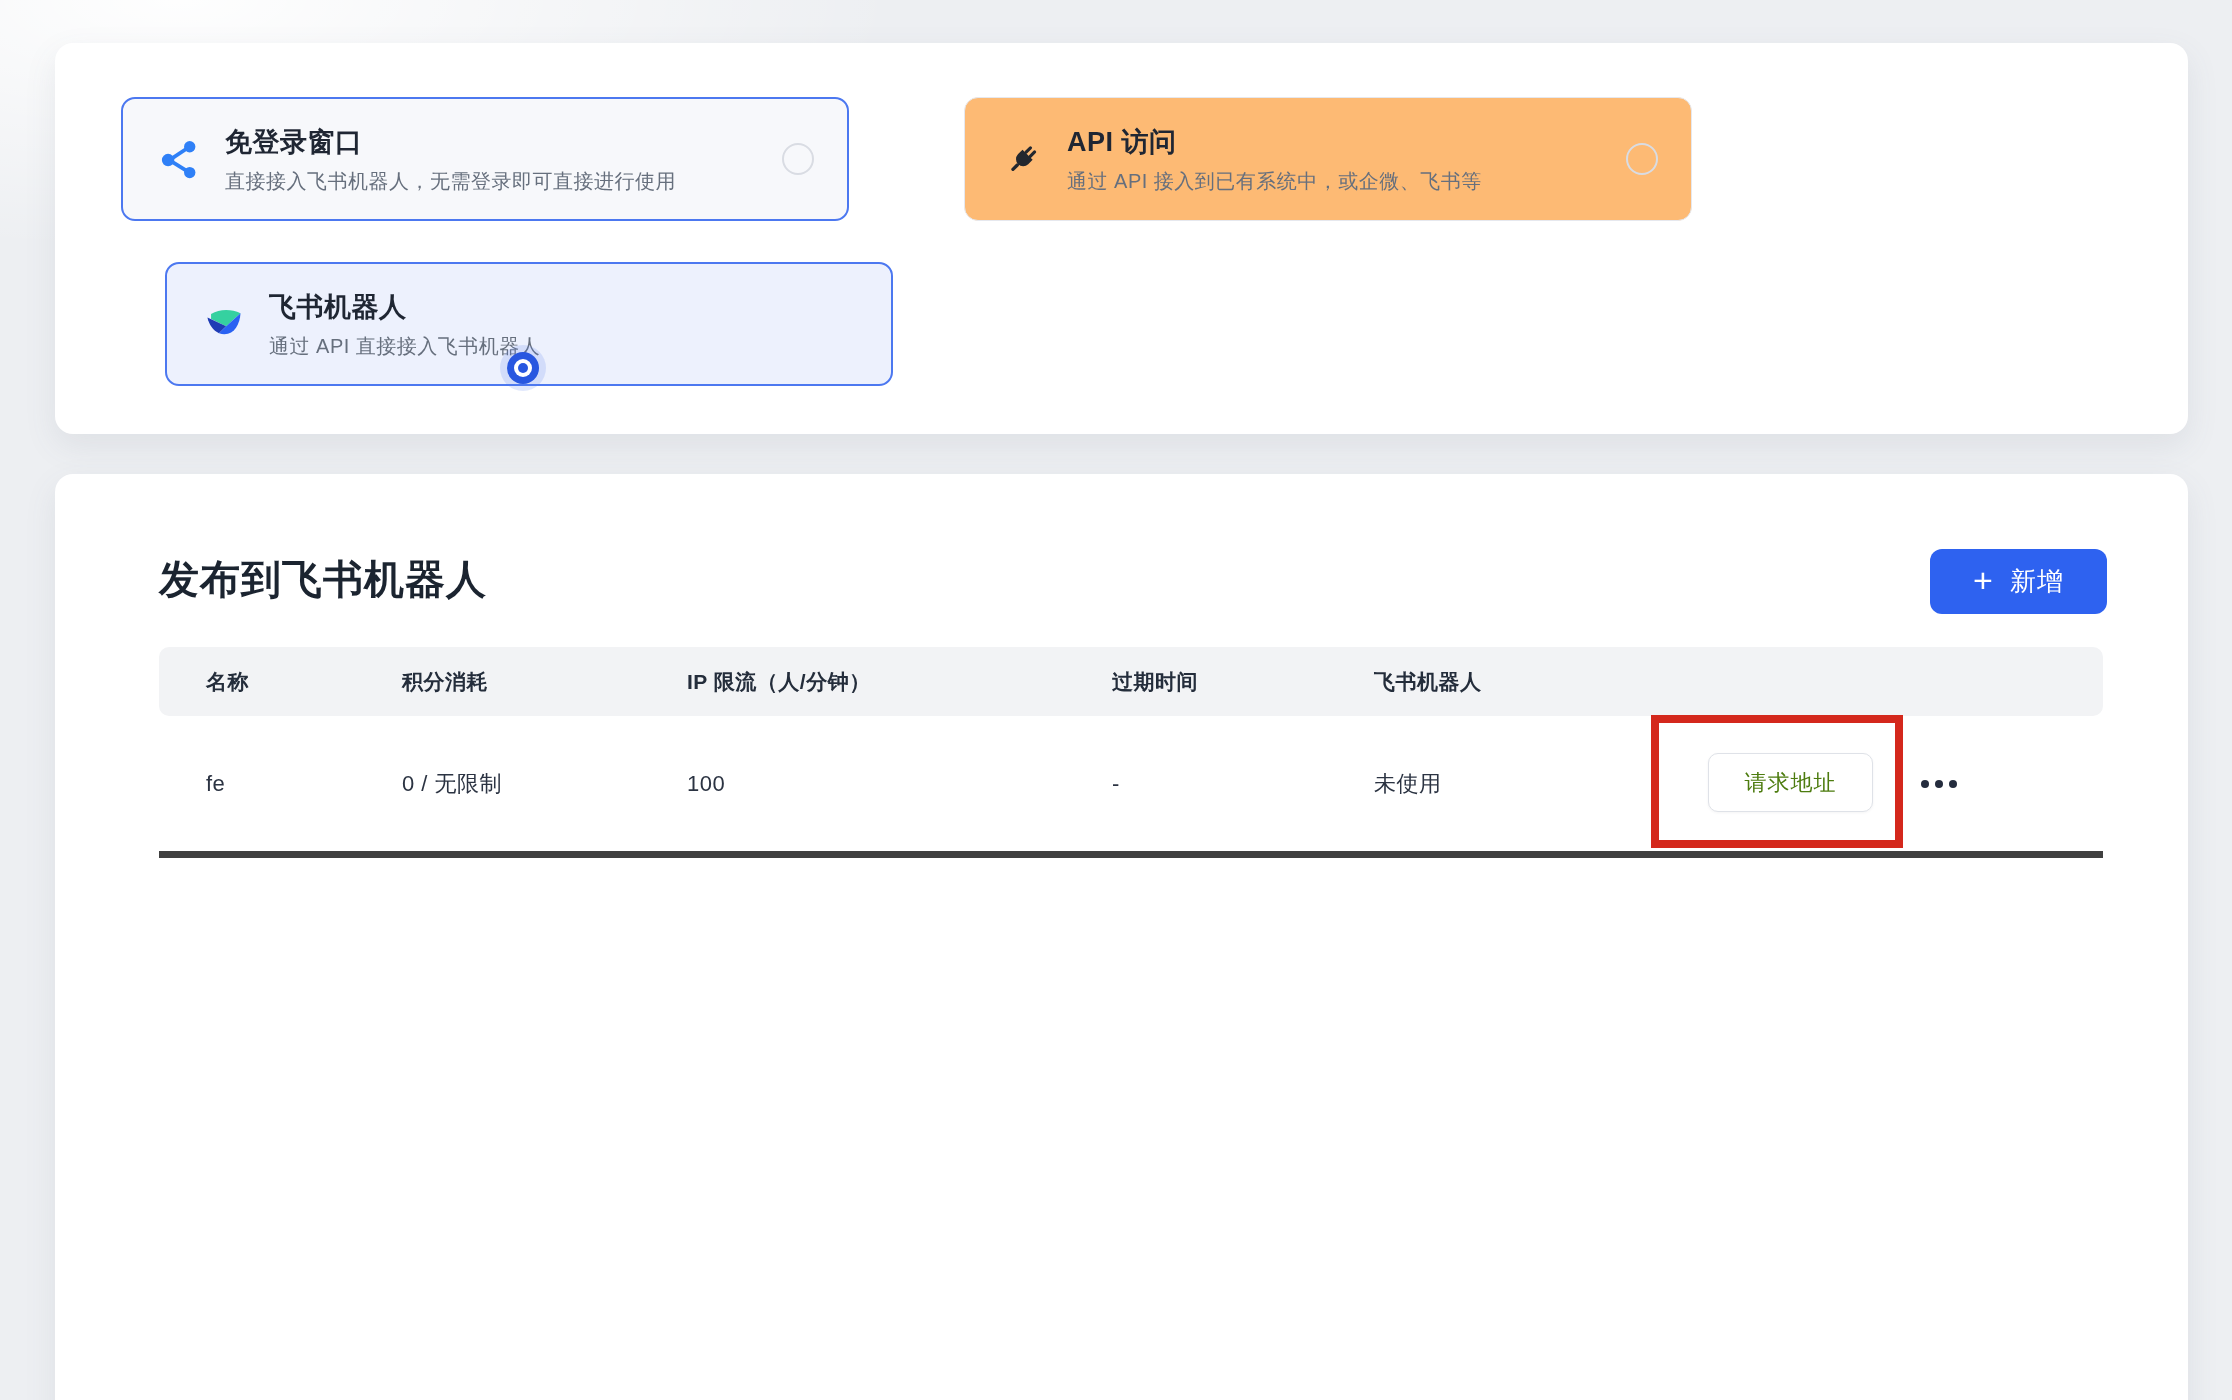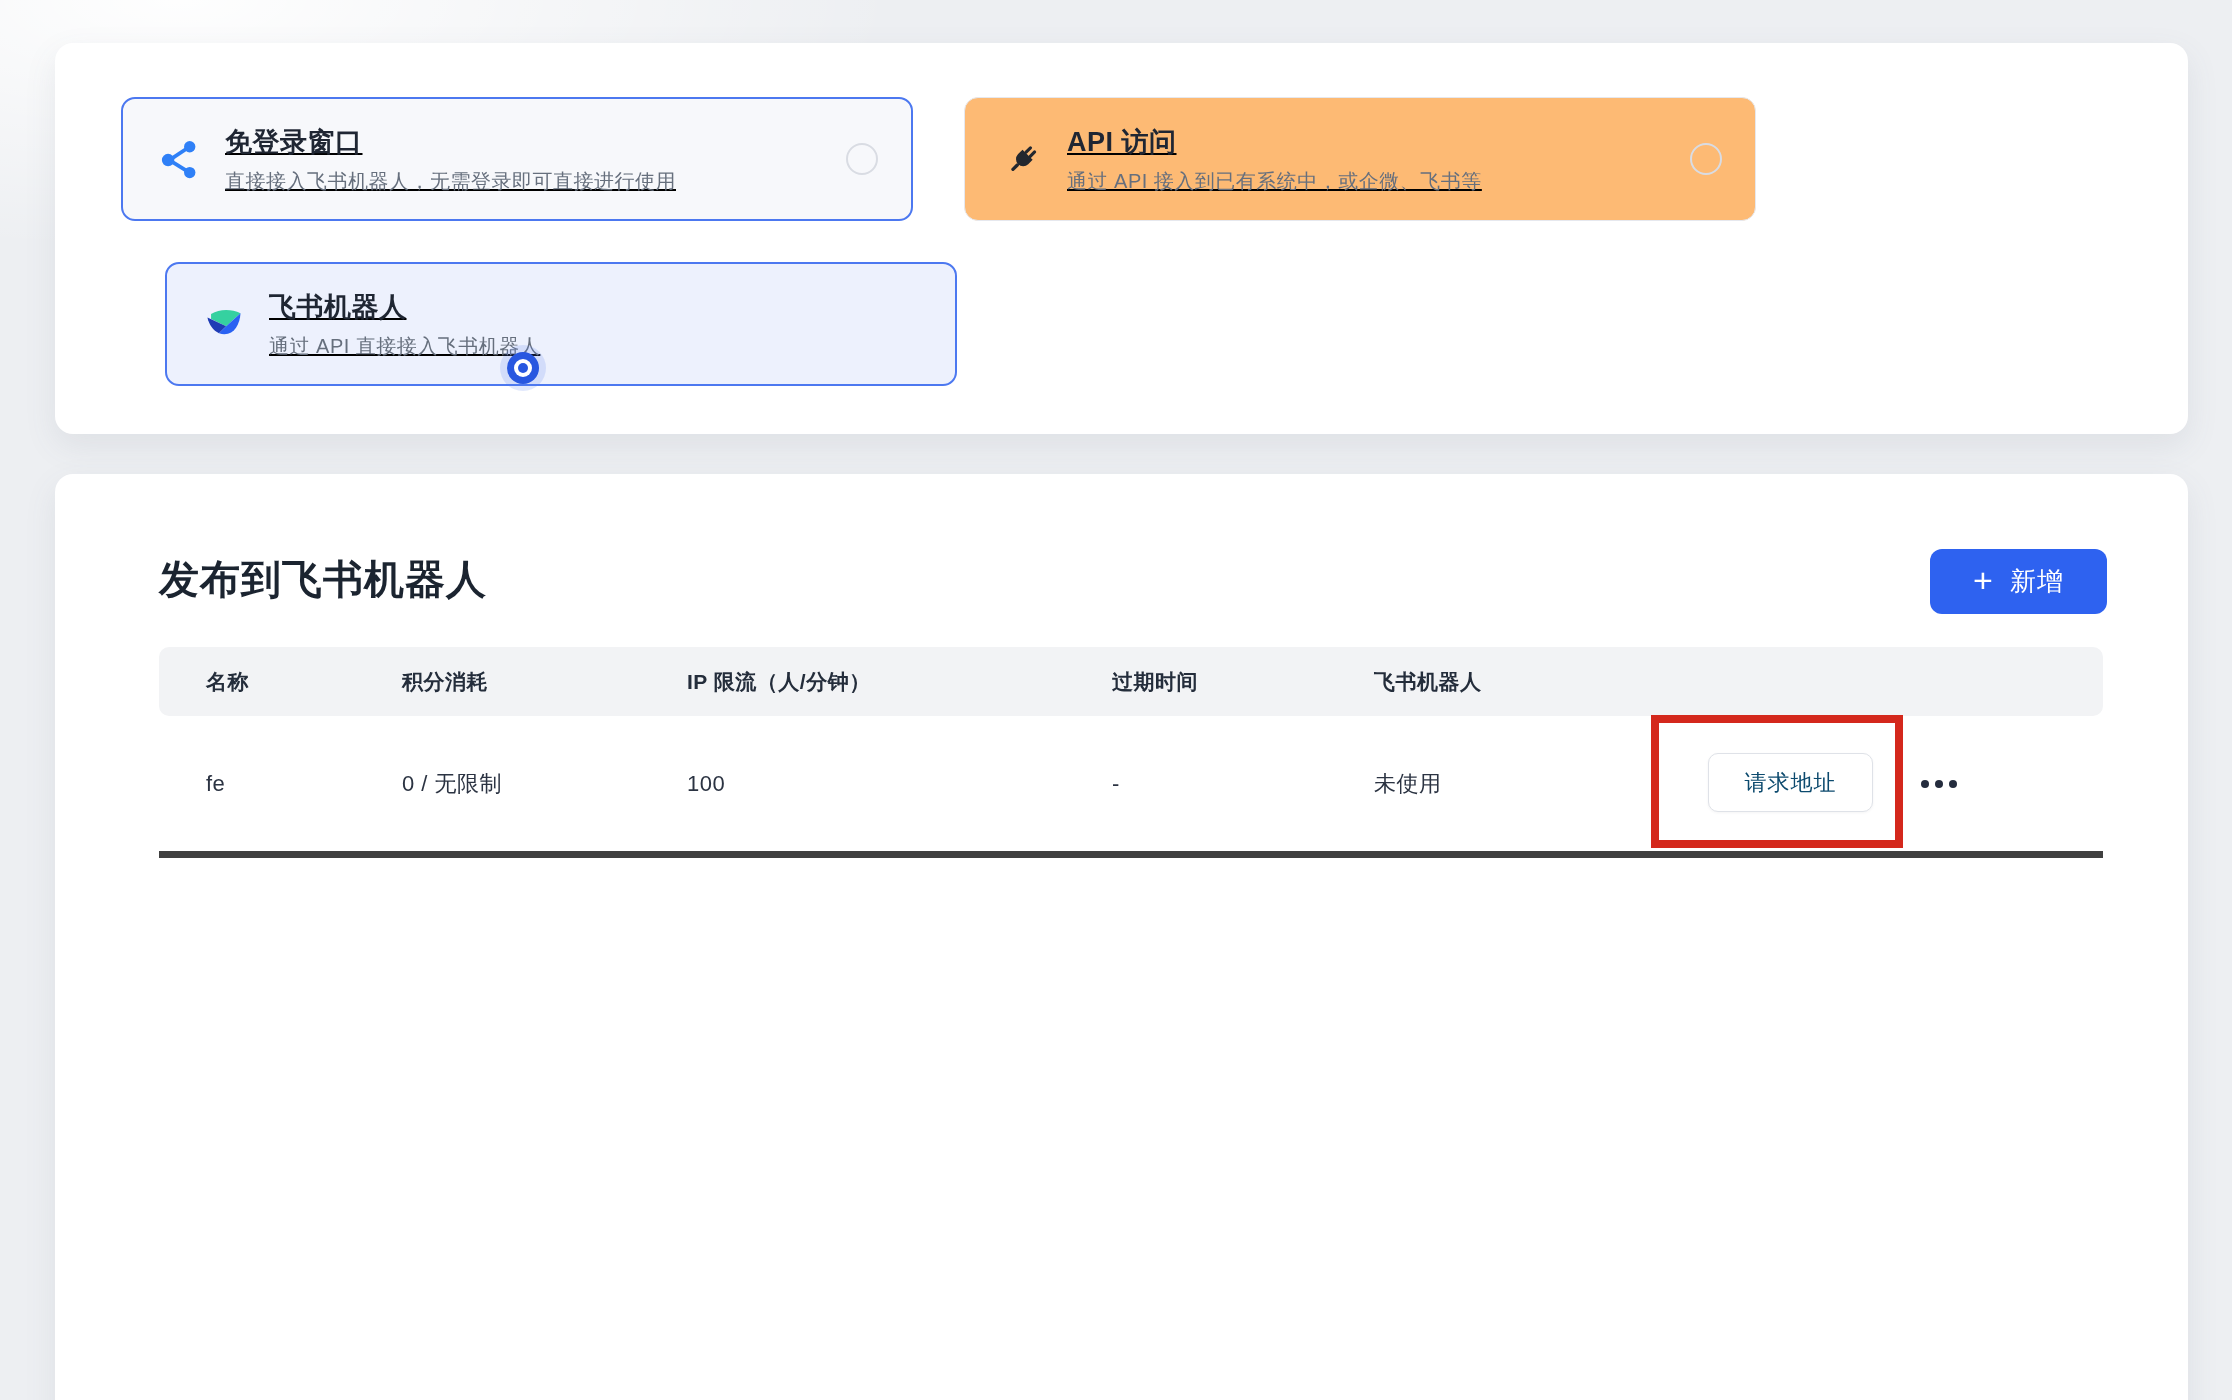--- a/index.html
+++ b/index.html
@@ -13,22 +13,22 @@
     pointer-events:none;}
   .panel{
     position:absolute;left:55px;width:2133px;background:#ffffff;border-radius:18px;
     box-shadow:0 12px 32px rgba(90,100,120,.10);
   }
   #panel-top{top:43px;height:391px;}
   #panel-table{top:463px;height:1069px;margin-top:11px;}
 
   
   .opt-card{
-    position:absolute;width:792px;height:124px;border-radius:14px;
-    box-sizing:border-box;display:flex;align-items:center;cursor:pointer;text-decoration:underline;
+    position:absolute;width:728px;height:124px;border-radius:14px;
+    box-sizing:border-box;display:flex;align-items:center;cursor:pointer;
   }
   .opt-card .icon-wrap{width:46px;height:46px;margin-left:34px;flex:0 0 auto;
     display:flex;align-items:center;justify-content:center;}
   .opt-card .txt{margin-left:22px;display:flex;flex-direction:column;gap:8px;}
   .opt-title{font-size:27px;font-weight:700;color:#1f2633;letter-spacing:.5px;}
   .opt-desc{font-size:20px;color:#666f7d;letter-spacing:.5px;}
   .card-sel-border{border:2px solid #4c78f0;}
   .card-plain-border{border:1px solid #e6e8ee;}
   #card-freelogin{left:66px;top:54px;background:#f7f8fb;}
   #card-api{left:909px;top:54px;background:#fdba74;}
@@ -53,21 +53,21 @@
   .th{position:absolute;top:50%;transform:translateY(-50%);font-size:21px;font-weight:700;color:#242d3b;letter-spacing:.5px;white-space:nowrap;}
   .tbl-row{position:absolute;left:104px;top:242px;width:1944px;height:135px;border-bottom:7px solid #404040;}
   .td{position:absolute;top:50%;transform:translateY(-50%);font-size:22px;color:#2b3342;letter-spacing:.5px;white-space:nowrap;}
   .c-name{left:47px;text-align:center;}   
   .c-credits{left:243px;}
   .c-iplimit{left:528px;}
   .c-expire{left:953px;}
   .c-lastused{left:1215px;}
 
   .req-btn{position:absolute;left:1549px;top:37px;width:165px;height:59px;background:#fff;
-    border:1px solid #dfe2e8;border-radius:10px;font-size:22px;color:#0c4a6e;font-family:inherit;
+    border:1px solid #dfe2e8;border-radius:10px;font-size:22px;color:#4d7c0f;font-family:inherit;
     box-shadow:0 1px 3px rgba(30,40,60,.05);cursor:pointer;letter-spacing:1px;}
   .more-dots{position:absolute;left:1756px;top:50%;transform:translateY(-50%);display:flex;gap:6px;cursor:pointer;padding:6px;}
   .more-dots i{width:8px;height:8px;border-radius:50%;background:#242c3d;display:block;}
 
   .red-highlight{position:absolute;left:1596px;top:241px;width:252px;height:133px;
     border:8px solid #d4281c;box-sizing:border-box;pointer-events:none;}
 
   
   .svg-icon{display:block;}
 </style>

